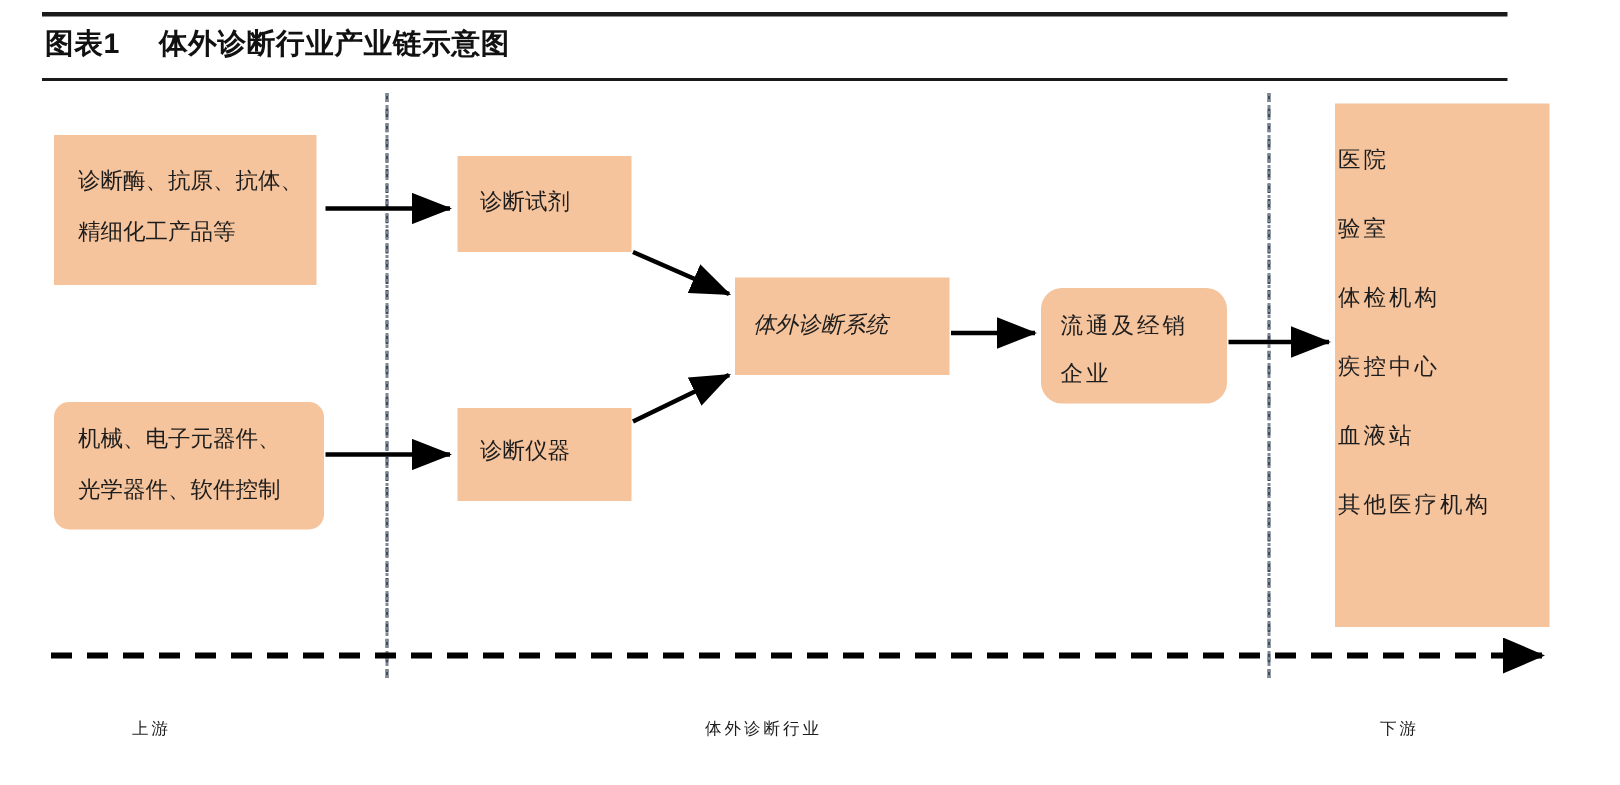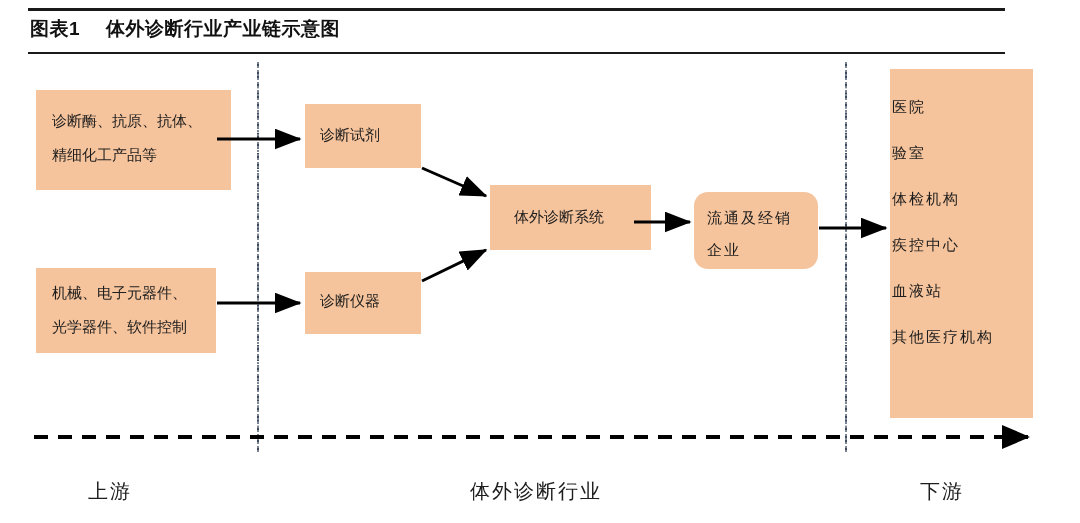--- a/index.html
+++ b/index.html
@@ -39,36 +39,36 @@
   .box{
     position:absolute;
     background:#F6C49C;
     color:#1d1d1d;
     font-size:15px;
     line-height:34px;
     box-sizing:border-box;
   }
   .box .ln{display:block;white-space:nowrap;}
 
-  #box-raw-materials{left:36px;top:90px;width:195px;height:100px;padding:14px 0 0 16px;}
-  #box-components{left:36px;top:268px;width:180px;height:85px;padding:8px 0 0 16px;}
+  #box-raw-materials{left:36px;top:90px;width:175px;height:100px;padding:14px 0 0 16px;}
+  #box-components{left:36px;top:268px;width:180px;height:85px;padding:8px 0 0 16px;border-radius:10px;}
   #box-reagents{left:305px;top:104px;width:116px;height:64px;padding:16px 0 0 15px;line-height:30px;}
   #box-instruments{left:305px;top:272px;width:116px;height:62px;padding:14px 0 0 15px;line-height:30px;}
-  #box-ivd-system{left:490px;top:185px;width:161px;height:65px;padding:18px 0 0 24px;line-height:28px;}
+  #box-ivd-system{left:490px;top:185px;width:143px;height:65px;padding:18px 0 0 12px;line-height:28px;font-style:italic;}
   #box-distribution{left:694px;top:192px;width:124px;height:77px;padding:10px 0 0 13px;line-height:32px;letter-spacing:2px;border-radius:14px;}
   #box-downstream{left:890px;top:69px;width:143px;height:349px;padding:26px 0 0 2px;line-height:24px;font-family:Liberation Serif, serif;}
   #box-downstream .ln{margin-bottom:22px;letter-spacing:2px;}
   #box-downstream .ln.tight{margin-bottom:0;letter-spacing:2px;}
 
   
   .arrows{position:absolute;left:0;top:0;width:1080px;height:523px;pointer-events:none;}
 
   
   .axis-label{
-    position:absolute;font-size:20px;color:#1d1d1d;letter-spacing:2px;white-space:nowrap;
+    position:absolute;font-size:11px;color:#1d1d1d;letter-spacing:2px;white-space:nowrap;
   }
   #label-upstream{left:88px;top:478px;}
   #label-industry{left:470px;top:478px;}
   #label-downstream{left:920px;top:478px;}
 </style>
 </head>
 <body>
 
 <div class="page">
 

